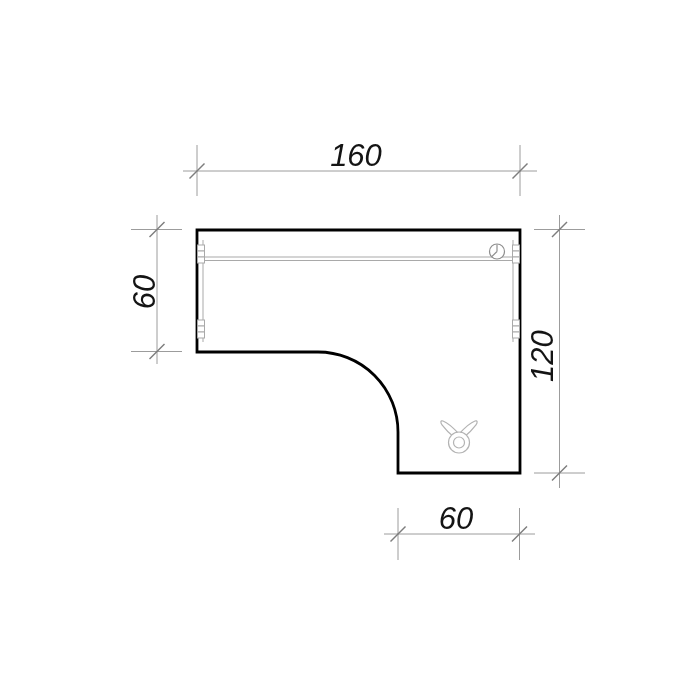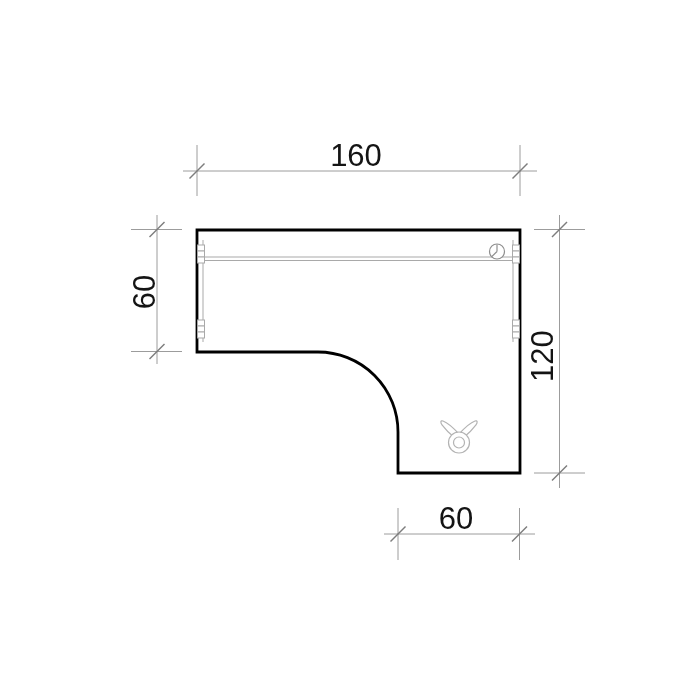--- a/index.html
+++ b/index.html
@@ -6,20 +6,21 @@
     margin: 0;
     padding: 0;
     background: var(--c-background, #ffffff);
   }
   .canvas {
     position: relative;
     width: 700px;
     height: 700px;
     background: var(--c-background, #ffffff);
     overflow: hidden;
+    font-style: italic;
   }
   svg { display: block; }
 
   .outline {
     fill: #ffffff;
     stroke: var(--c-outline, #000000);
     stroke-width: 2.8;
     stroke-linejoin: miter;
   }
   .detail {

